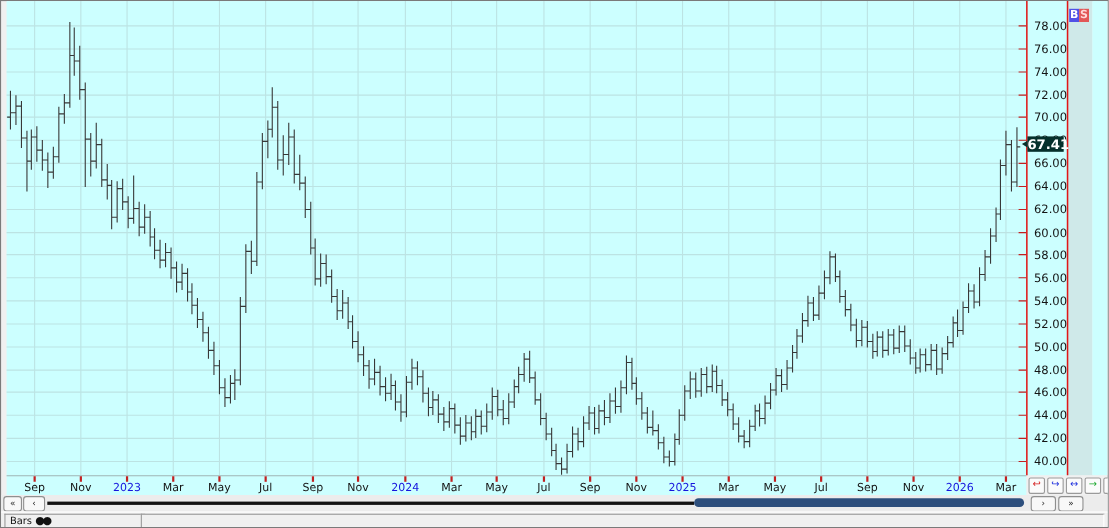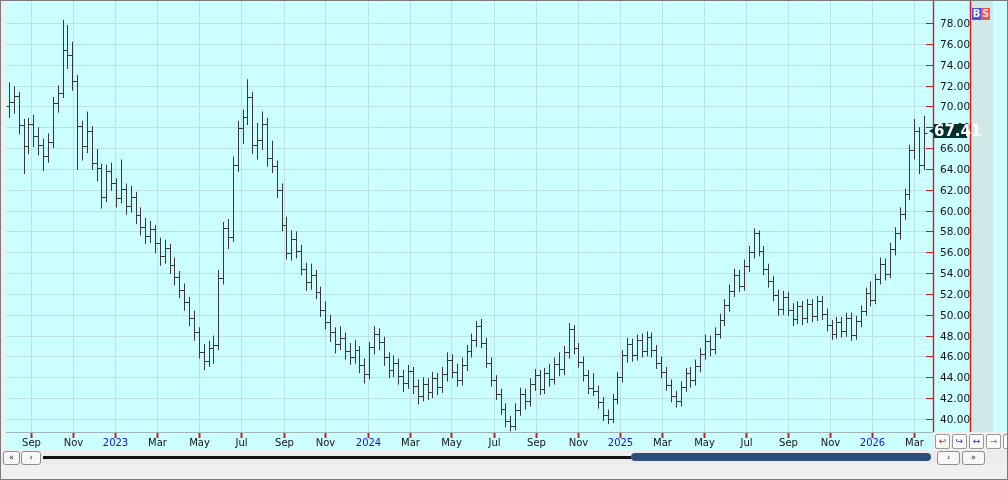--- a/index.html
+++ b/index.html
@@ -8,21 +8,21 @@
   
   .dropdown{position:absolute;left:2px;top:1px;width:156px;height:13px;background:#f8d6f4;border:1px solid #c44fc4;display:flex;align-items:center;cursor:default;}
   .dropdown .lbl{font-size:10px;font-weight:bold;color:#1a1a1a;padding-left:3px;letter-spacing:0;white-space:nowrap;}
   .dropdown .arrow{position:absolute;right:6px;top:4px;width:0;height:0;border-left:5px solid transparent;border-right:5px solid transparent;border-top:6px solid #bb33bb;}
   
   .bs{position:absolute;left:971px;top:7px;display:flex;}
   .bs span{display:inline-block;width:9px;height:12px;font-size:10px;font-weight:bold;text-align:center;line-height:12px;}
   .bs .b{background:#5151e6;color:#fff;}
   .bs .s{background:#e25757;color:#ffd9d9;}
   
-  .marker{position:absolute;left:933px;top:123px;width:33px;height:14px;background:#06302c;color:#fff;font-size:15px;font-weight:bold;text-align:center;line-height:14px;}
+  .marker{position:absolute;left:933px;top:123px;width:33px;height:14px;background:#06302c;color:#fff;font-size:12px;font-weight:bold;text-align:center;line-height:14px;}
   .marker:before{content:"";position:absolute;left:-5px;top:4px;border-top:3px solid transparent;border-bottom:3px solid transparent;border-right:5px solid #06302c;}
   
   .navbtns{position:absolute;left:934px;top:433px;display:flex;gap:2px;}
   .navbtns .nb{width:13px;height:13px;background:#fbfbfb;border:1px solid #9a9a9a;border-radius:2px;font-size:9px;line-height:12px;text-align:center;cursor:default;}
   
   .scrollrow{position:absolute;left:0;top:449px;width:1006px;height:15px;background:#ececec;}
   .sbtn{position:absolute;top:1px;height:12px;background:#f8f8f8;border:1px solid #8f8f8f;border-radius:3px;font-size:8px;line-height:11px;text-align:center;color:#222;cursor:default;}
   .track{position:absolute;left:42px;top:6px;width:588px;height:3px;background:#111;}
   .thumb{position:absolute;left:630px;top:3px;width:300px;height:8px;background:#2d4f7d;border-radius:4px;}
   
@@ -156,14 +156,21 @@
 
   <div class="scrollrow">
     <div class="sbtn" style="left:2px;width:15px;">«</div>
     <div class="sbtn" style="left:20px;width:18px;">‹</div>
     <div class="track"></div>
     <div class="thumb"></div>
     <div class="sbtn" style="left:936px;width:21px;">›</div>
     <div class="sbtn" style="left:961px;width:21px;">»</div>
   </div>
 
+  <div class="statusbar">
+    <div class="cell bars">
+      <span>Bars</span>
+      <span class="dots">●●</span>
+    </div>
+    <div class="cell rest"></div>
+  </div>
 
 </div>
 
 </body></html>

